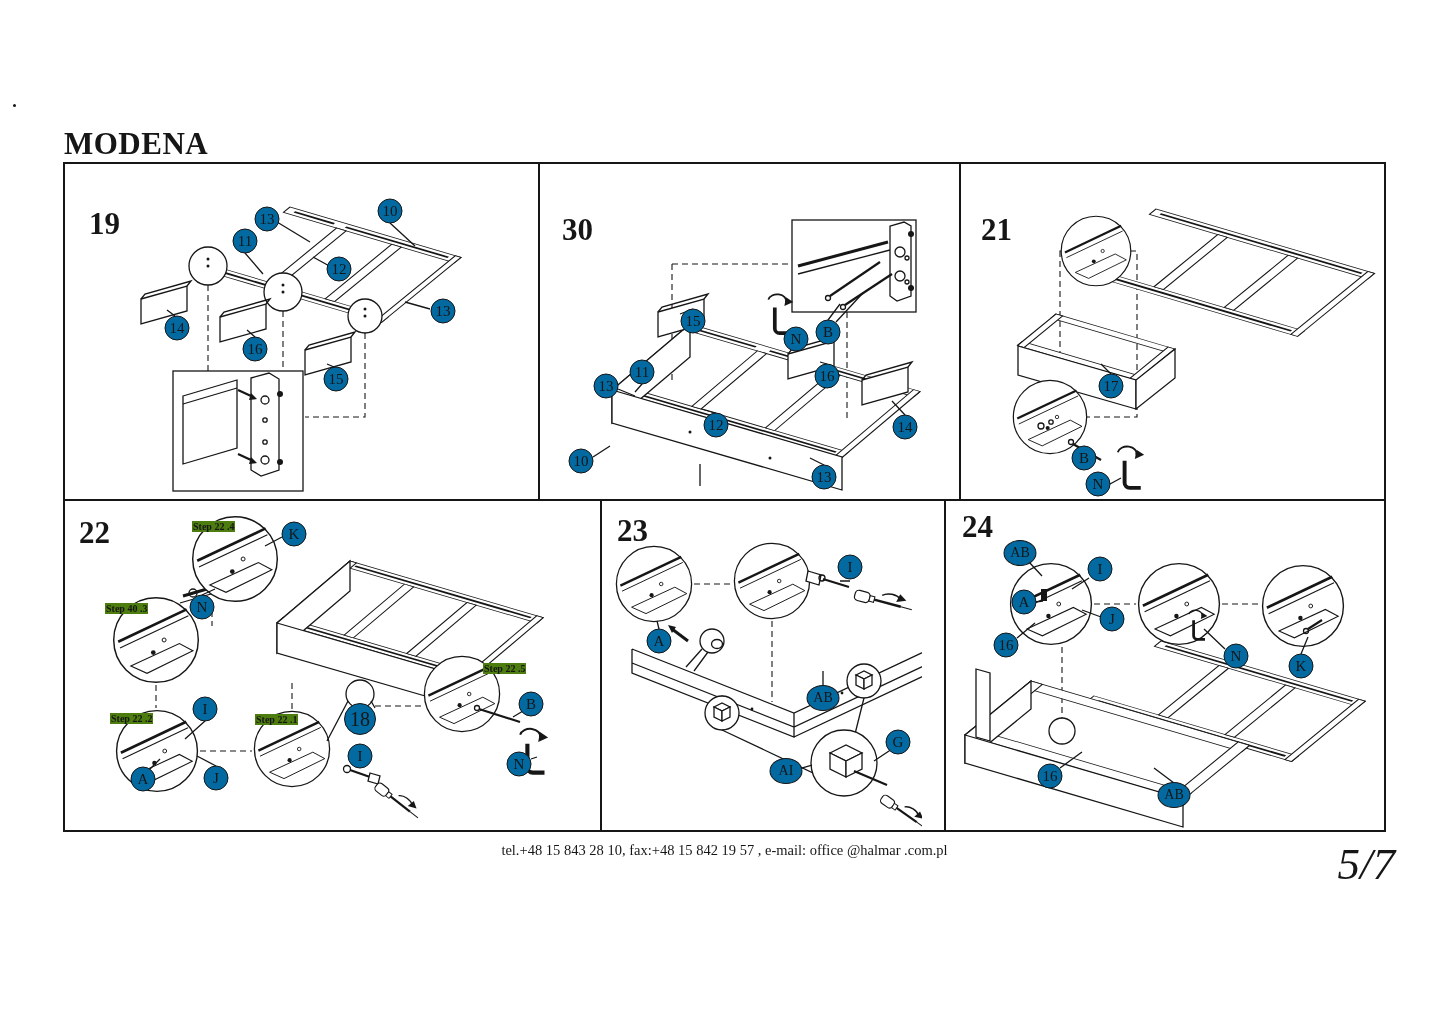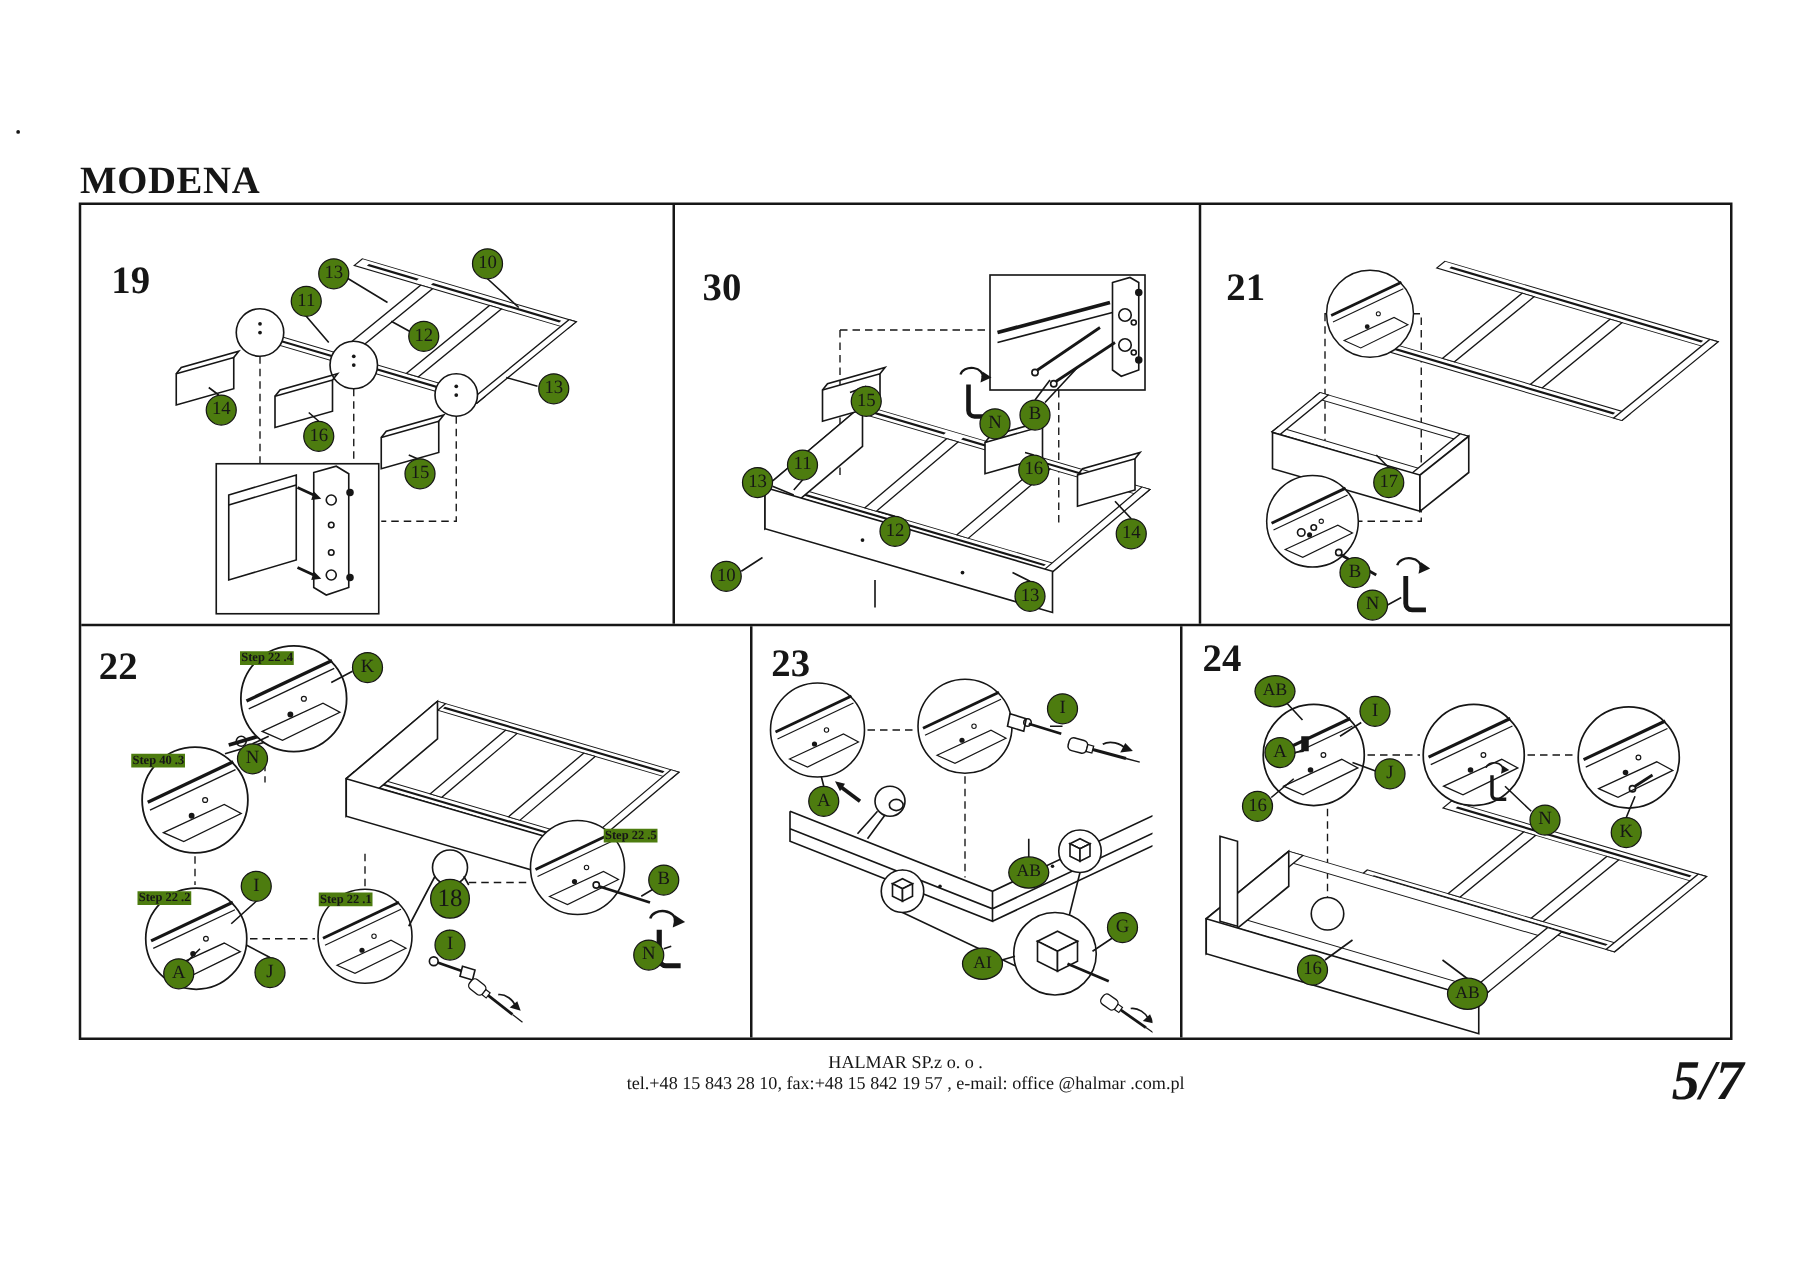--- a/index.html
+++ b/index.html
@@ -8,28 +8,28 @@
   .dot{position:absolute;left:13px;top:104px;width:3px;height:3px;background:#161616;border-radius:50%}
   .ttl{position:absolute;left:64px;top:126px;font-weight:bold;font-size:31px;letter-spacing:.5px}
   .box{position:absolute;left:63px;top:162px;width:1323px;height:670px;
        border:2px solid #161616;box-sizing:border-box}
   .vd{position:absolute;width:2px;background:#161616}
   .hd{position:absolute;height:2px;background:#161616;left:0;width:1319px}
   .panel{position:absolute;overflow:hidden}
   .panel svg{position:absolute;left:0;top:0}
   .num{position:absolute;font-weight:bold;font-size:31px;z-index:5}
   .co{position:absolute;transform:translate(-50%,-50%);border:1.5px solid #161616;
-      border-radius:50%;background:#4d7c0f;display:flex;align-items:center;justify-content:center;
+      border-radius:50%;background:#0369a1;display:flex;align-items:center;justify-content:center;
       width:25px;height:25px;font-size:15px;line-height:1;z-index:6;box-sizing:border-box}
   .co.b{width:32px;height:32px;font-size:20px}
   .co.w{width:33px;height:26px;font-size:14px}
   .sub{position:absolute;font-weight:bold;font-size:10px;white-space:nowrap;z-index:6;background:#4d7c0f;padding:0 1px}
   .ftr{position:absolute;left:63px;top:842px;width:1323px;text-align:center;
        font-size:14.5px;line-height:16.5px}
-  .pg{position:absolute;right:50px;top:838px;font-weight:bold;font-style:italic;font-size:45px}
+  .pg{position:absolute;right:50px;top:838px;font-weight:normal;font-style:italic;font-size:45px}
   .s{stroke:#161616;stroke-width:1.3;fill:none}
   .wf{fill:#fff;stroke:#161616;stroke-width:1.3}
   .tk{stroke:#161616;stroke-width:3;fill:none}
   .t2{stroke:#161616;stroke-width:2.2;fill:none}
   .dsh{stroke:#161616;stroke-width:1.1;fill:none;stroke-dasharray:6 4}
   .fb{fill:#161616;stroke:none}
 </style>
 </head>
 <body>
 
@@ -347,17 +347,16 @@
       <div class="co" style="left:166px;top:118px">J</div>
       <div class="co" style="left:60px;top:144px">16</div>
       <div class="co" style="left:290px;top:155px">N</div>
       <div class="co" style="left:355px;top:165px">K</div>
       <div class="co" style="left:104px;top:275px">16</div>
       <div class="co w" style="left:228px;top:294px">AB</div>
     </div>
   </div>
 
   <div class="ftr">
-    <div>HALMAR SP.z o. o .</div>
     <div>tel.+48 15 843 28 10, fax:+48 15 842 19 57 , e-mail: office @halmar .com.pl</div>
   </div>
   <div class="pg">5/7</div>
 </div>
 
 </body></html>

